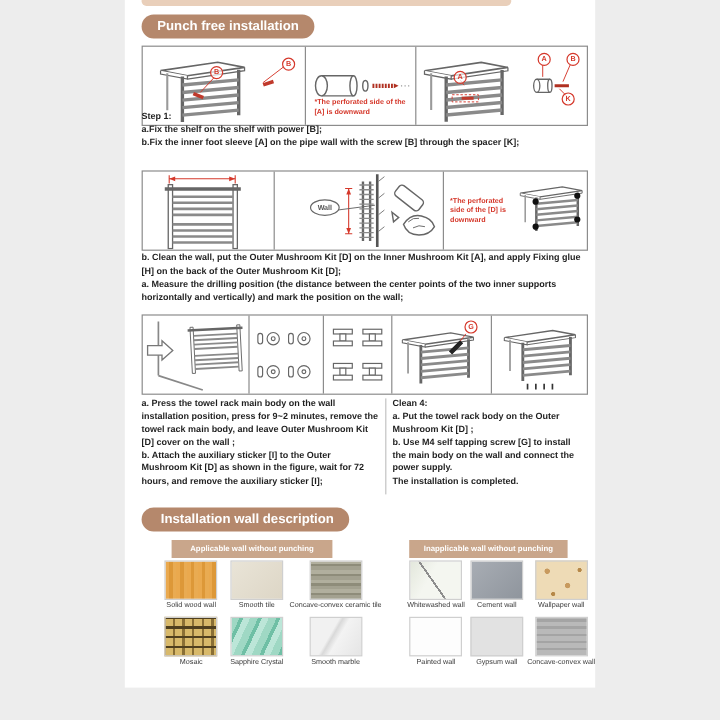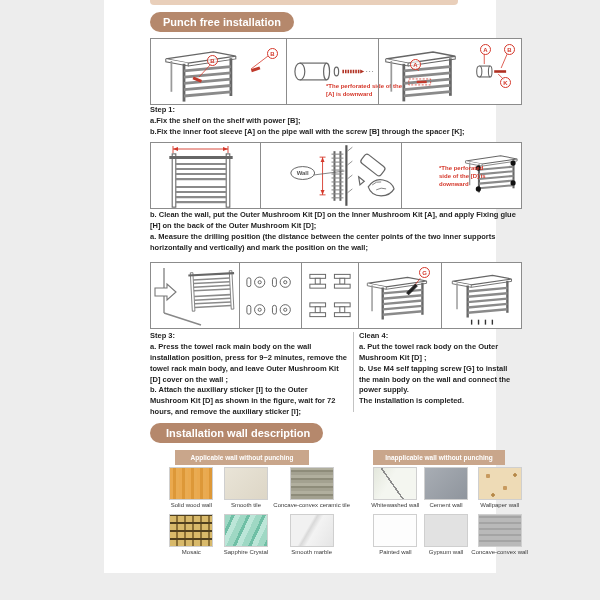--- a/index.html
+++ b/index.html
@@ -1,19 +1,19 @@
 <!DOCTYPE html>
 <html><head>
 <meta charset="utf-8">
 <style>
   html,body{margin:0;padding:0;}
   .page{position:relative;width:600px;height:600px;background:#ededed;overflow:hidden;
         font-family:"Liberation Sans",sans-serif;-webkit-font-smoothing:antialiased;}
   .card{position:absolute;left:104px;top:0;width:392px;height:573px;background:#ffffff;}
-  .abs{position:absolute;margin-left:32px;}
+  .abs{position:absolute;}
   .top-strip{left:118px;top:0;width:308px;height:5px;background:#e9cfba;border-radius:0 0 4px 4px;}
   .badge{background:#b5886c;color:#fff;font-weight:bold;font-size:11px;line-height:20px;
          height:20px;padding:0 13px;border-radius:10px;white-space:nowrap;}
   .figrow{left:118px;width:370px;height:65px;border:1px solid #8c8c8c;display:flex;background:#fff;box-sizing:content-box;}
   .panel{position:relative;height:65px;flex:0 0 auto;box-sizing:border-box;}
   .panel + .panel{border-left:1px solid #8c8c8c;}
   .panel svg{position:absolute;left:0;top:0;width:100%;height:100%;display:block;}
   .steps{font-size:7.5px;font-weight:bold;color:#1f1f1f;line-height:1.45;}
   .steps div{margin:0;}
   .note{color:#d5382b;font-size:6px;font-weight:bold;line-height:1.3;}
@@ -142,21 +142,21 @@
             <line x1="126" y1="41" x2="120" y2="35"></line>
         </g>
       </svg>
       <span class="circ" style="left:31px;top:20px;">A</span>
       <span class="circ" style="left:101px;top:5px;">A</span>
       <span class="circ" style="left:125px;top:5px;">B</span>
       <span class="circ" style="left:121px;top:38px;">K</span>
     </div>
   </div>
 
-  <div class="abs steps" style="left:118px;top:105px;width:372px;">
+  <div class="abs steps" style="left:118px;top:92px;width:372px;">
     <div>Step 1:</div>
     <div>a.Fix the shelf on the shelf with power [B];</div>
     <div>b.Fix the inner foot sleeve [A] on the pipe wall with the screw [B] through the spacer [K];</div>
   </div>
 
   <div class="abs figrow" style="top:142px;">
     <div class="panel" style="width:109px;">
       <svg viewBox="0 0 109 65">
         <use href="#rack-front" transform="translate(14,8) scale(0.72)"></use>
         <g stroke="#d5382b" stroke-width="0.9" fill="#d5382b">
@@ -304,21 +304,20 @@
           <line x1="30" y1="57" x2="30" y2="62"></line>
             <line x1="37" y1="57" x2="37" y2="62"></line>
           <line x1="44" y1="57" x2="44" y2="62"></line>
             <line x1="51" y1="57" x2="51" y2="62"></line>
         </g>
       </svg>
     </div>
   </div>
 
   <div class="abs steps" style="left:118px;top:331px;width:198px;">
-    <div>Step 3:</div>
     <div>a. Press the towel rack main body on the wall installation position, press for 9~2 minutes, remove the towel rack main body, and leave Outer Mushroom Kit  [D]  cover on the wall ;</div>
     <div>b. Attach the auxiliary sticker [I] to the Outer Mushroom Kit  [D] as shown in the figure, wait for 72 hours, and remove the auxiliary sticker [I];</div>
   </div>
   <div class="abs col-divider" style="left:321px;top:332px;height:80px;"></div>
   <div class="abs steps" style="left:327px;top:331px;width:161px;">
     <div>Clean 4:</div>
     <div>a. Put the towel rack body on the  Outer Mushroom Kit  [D] ;</div>
     <div>b. Use M4 self tapping screw [G] to install the main body on the wall and connect the power supply.</div>
     <div>The installation is completed.</div>
   </div>

